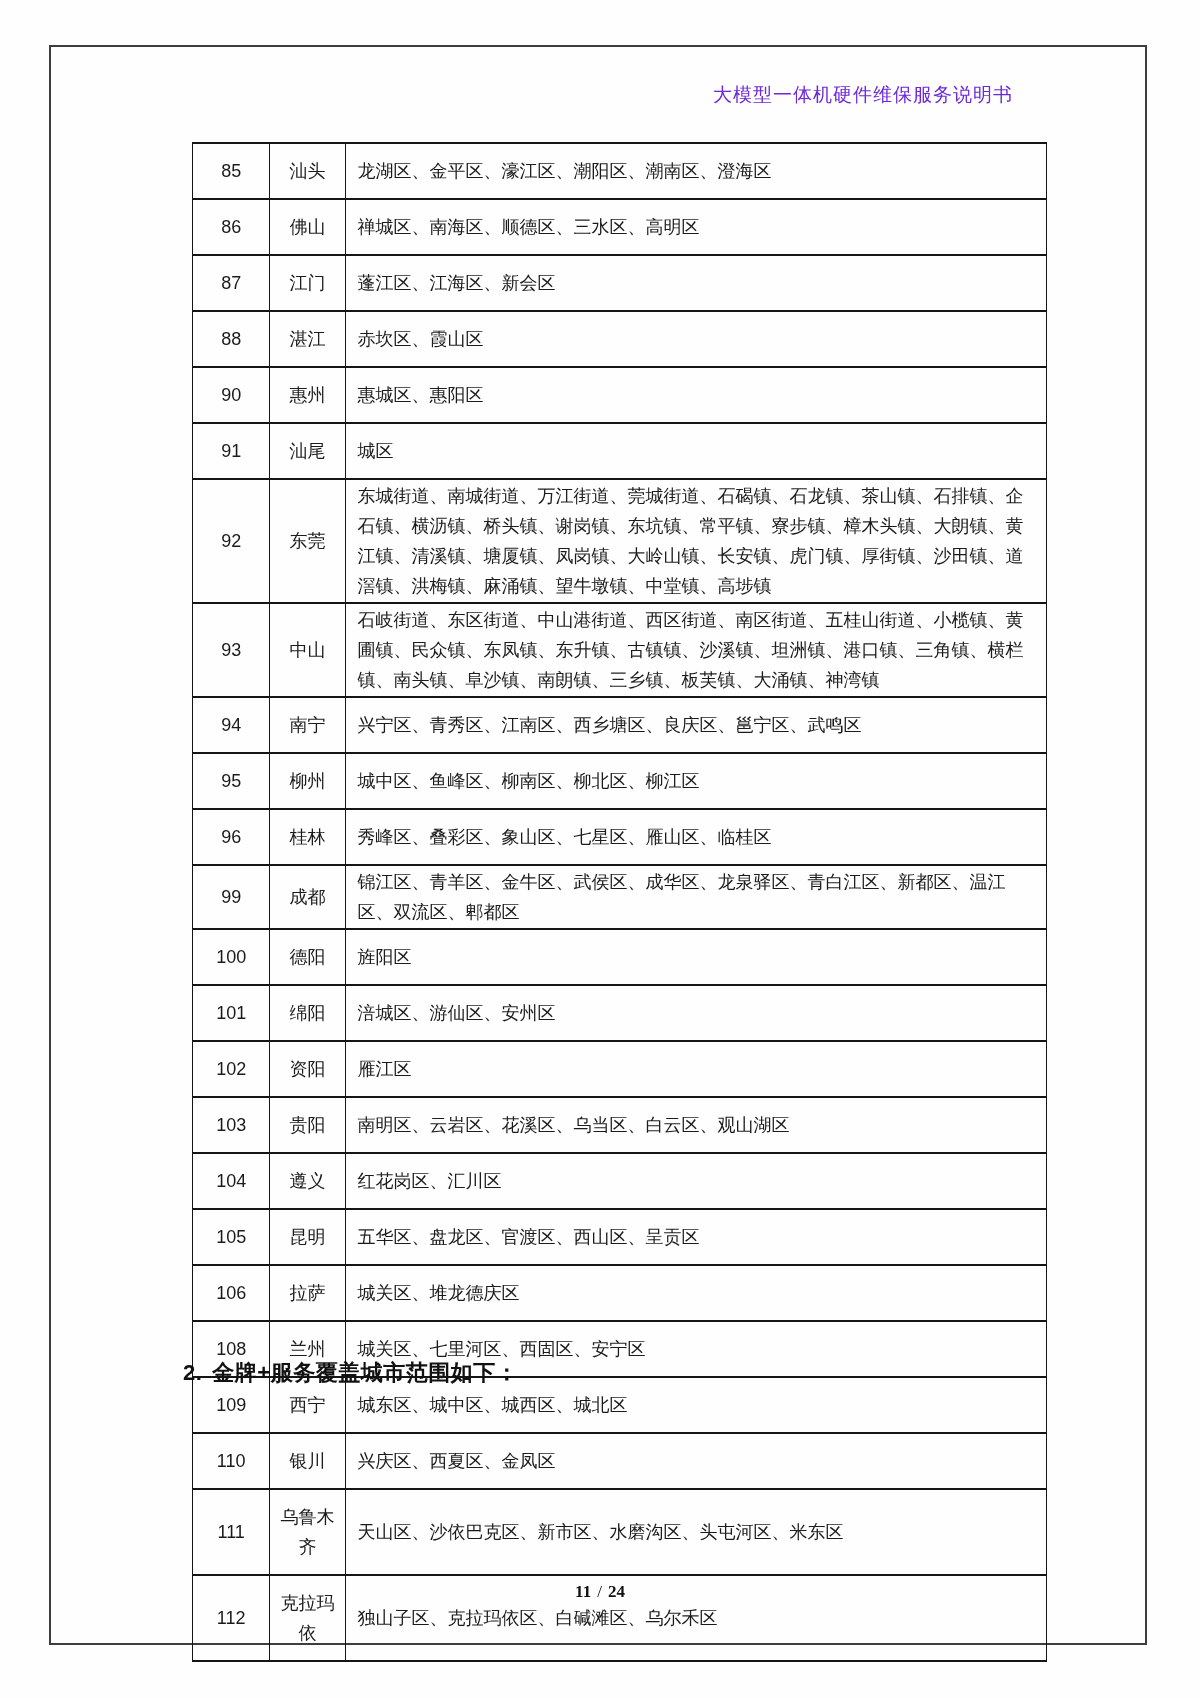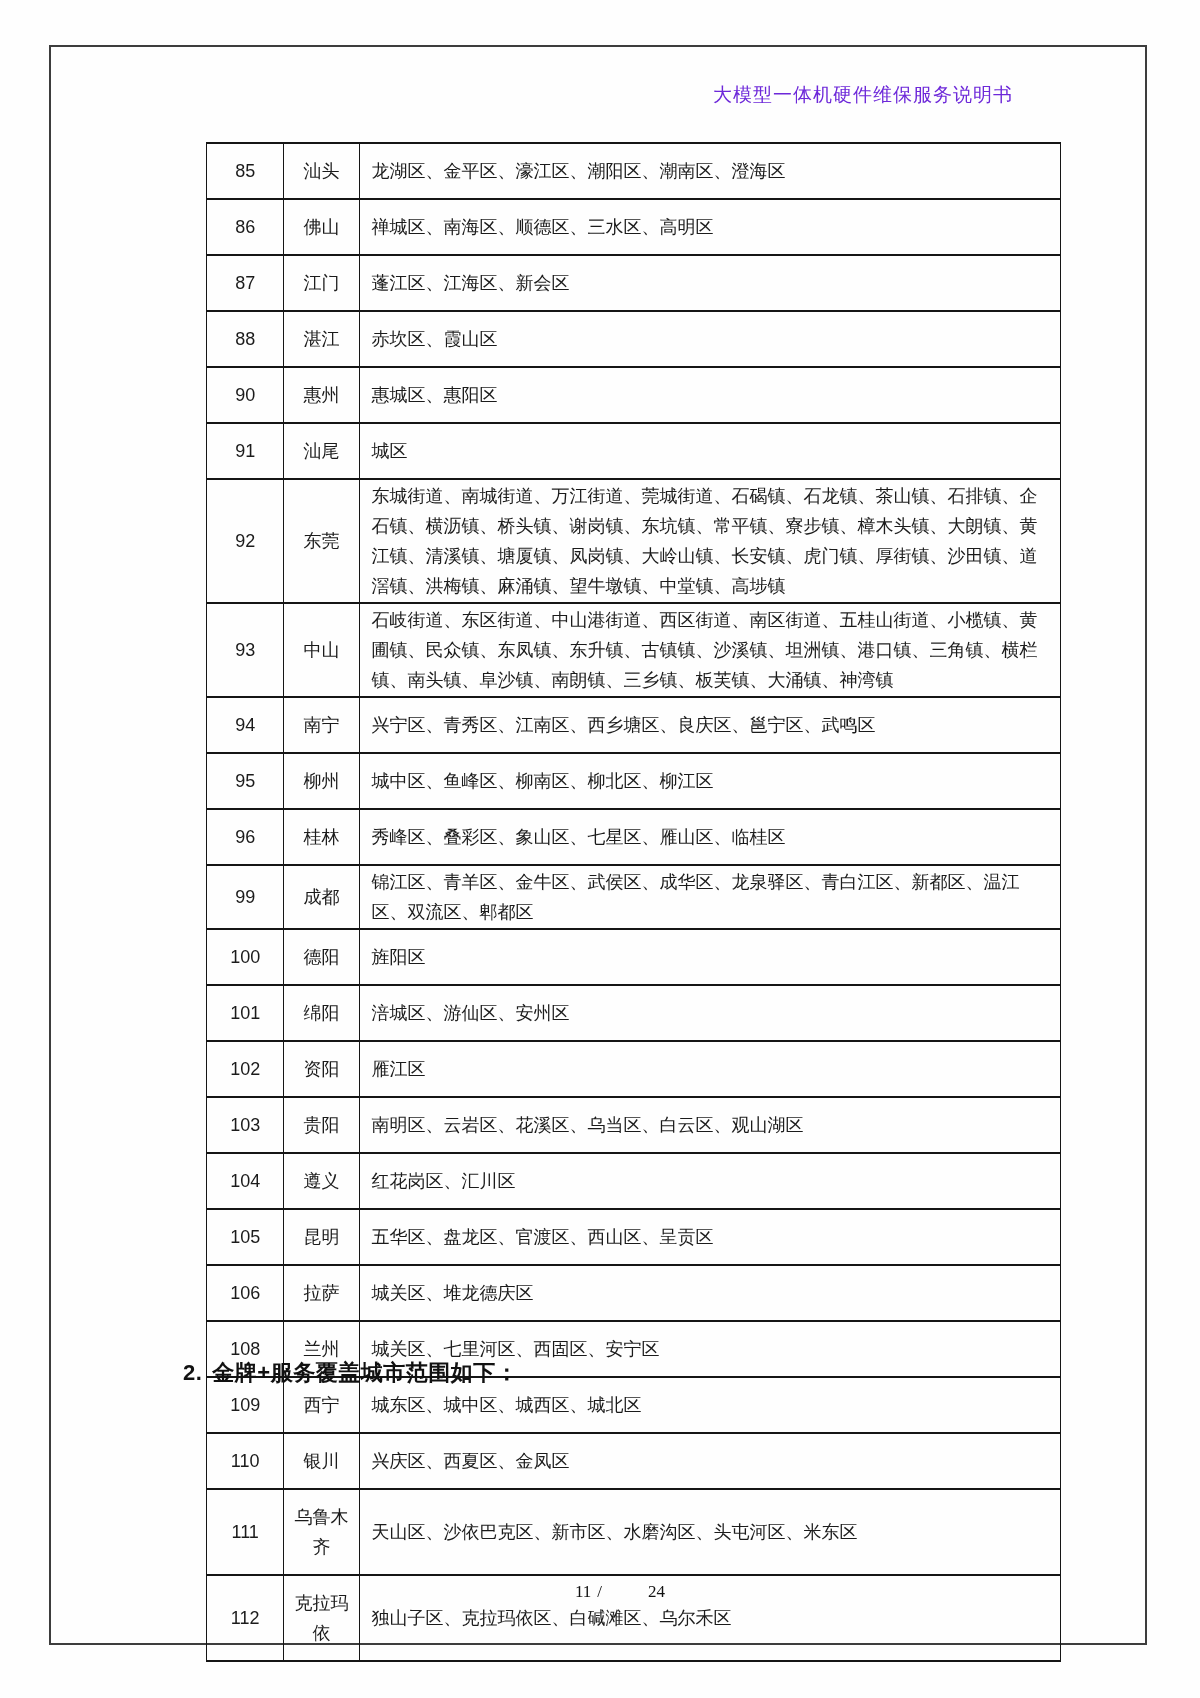--- a/index.html
+++ b/index.html
@@ -30,21 +30,21 @@
     top: 82px;
     right: 187px;
     font-family: "Liberation Serif", "DejaVu Serif", serif;
     font-size: 19px;
     letter-spacing: 1px;
     color: #6d28d9;
     white-space: nowrap;
   }
   .coverage-table {
     position: absolute;
-    left: 206px;
+    left: 192px;
     top: 142px;
     width: 855px;
     border-collapse: collapse;
     table-layout: fixed;
     font-size: 18px;
     line-height: 30px;
     color: #1b1b1b;
   }
   .coverage-table td {
     border-left: 1px solid #151515;
@@ -87,22 +87,21 @@
     position: absolute;
     top: 1582px;
     left: 0;
     width: 1200px;
     text-align: center;
     font-family: "Liberation Serif", "DejaVu Serif", serif;
     font-size: 17px;
     color: #111111;
   }
   .page-footer .num {
-    font-weight: normal;
-    margin-left: 40px;
+    font-weight: bold;
   }
   .page-footer .slash {
     font-weight: normal;
     margin: 0 6px;
   }
 </style>
 </head>
 <body>
 
 <div class="page">

